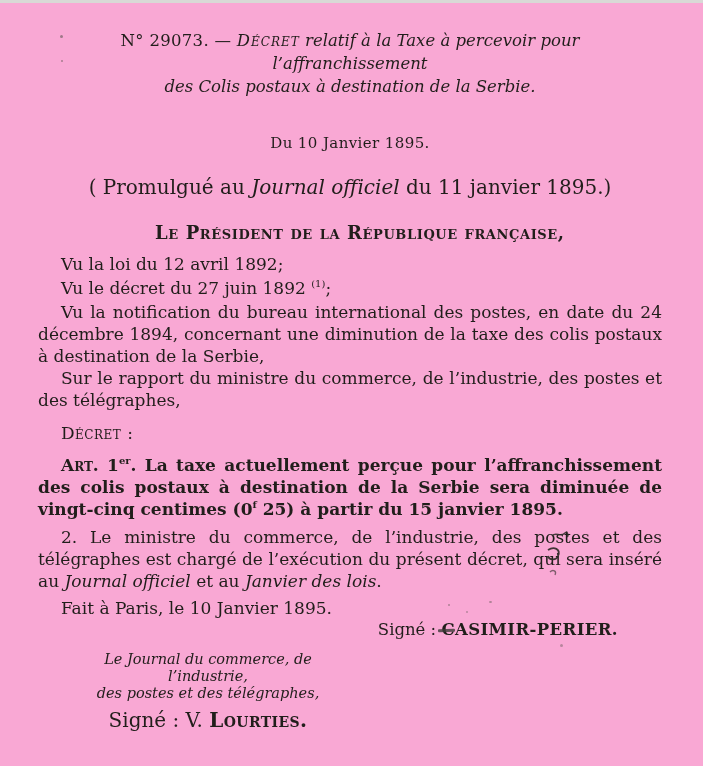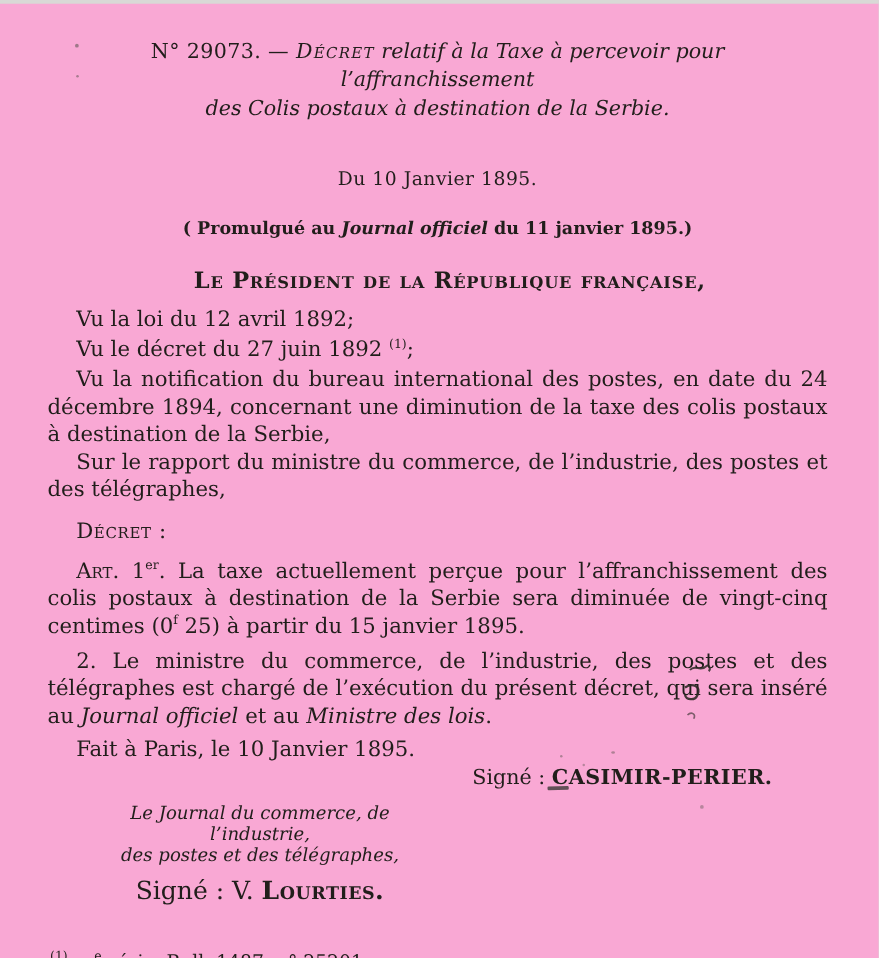--- a/index.html
+++ b/index.html
@@ -20,37 +20,37 @@
   .heading {
     margin:0; padding:0 34px;
     font-size:16.5px; line-height:23px;
     font-style:italic;
   }
   .heading .number { font-style:normal; letter-spacing:0.3px; }
   .heading .decree-word { font-variant:small-caps; letter-spacing:1px; }
 
   .date-line { margin:36px 0 0 0; font-size:15px; letter-spacing:0.4px; }
 
-  .promulgation { margin:23px 0 0 0; font-size:14px;font-weight:bold; }
+  .promulgation { margin:23px 0 0 0; font-size:20px; }
 
   .salutation {
     margin:22px 0 0 0; text-indent:1.1em;
     font-size:18px; line-height:24px;
     font-variant:small-caps; font-weight:bold; letter-spacing:0.6px;text-align:center;
   }
 
   .body-par {
     margin:0; font-size:17px; line-height:22px;
     text-indent:1.35em; text-align:justify;
   }
   .m2 { margin-top:2px; }
   .m5 { margin-top:5px; }
   .m6 { margin-top:6px; }
   .m8 { margin-top:8px; }
-  .m10 { margin-top:10px; }
+  .m10 { margin-top:10px;font-weight:bold; }
 
   .decrete { margin-top:11px; font-variant:small-caps; letter-spacing:0.5px; text-align:left; }
   .art-label { font-variant:small-caps; }
 
   sup { font-size:10px; line-height:0; }
 
   .sig-president {
     margin:1px 44px 0 0;
     text-align:right; font-size:16.5px;
   }
@@ -101,21 +101,21 @@
     <p class="body-par m2"><span>Vu le décret du 27 juin 1892 </span><sup>(1)</sup><span>;</span></p>
 
     <p class="body-par m2">Vu la notification du bureau international des postes, en date du 24 décembre 1894, concernant une diminution de la taxe des colis postaux à destination de la Serbie,</p>
 
     <p class="body-par">Sur le rapport du ministre du commerce, de l’industrie, des postes et des télégraphes,</p>
 
     <p class="body-par decrete">Décret :</p>
 
     <p class="body-par m10"><span class="art-label">Art. 1</span><sup>er</sup><span>.</span><span> La taxe actuellement perçue pour l’affranchissement des colis postaux à destination de la Serbie sera diminuée de vingt-cinq centimes (0</span><sup>f</sup><span> 25) à partir du 15 janvier 1895.</span></p>
 
-    <p class="body-par m6"><span>2. Le ministre du commerce, de l’industrie, des postes et des télégraphes est chargé de l’exécution du présent décret, qui sera inséré au </span><span class="it">Journal officiel</span><span> et au </span><span class="it">Ministre des lois</span><span>.</span></p>
+    <p class="body-par m6"><span>2. Le ministre du commerce, de l’industrie, des postes et des télégraphes est chargé de l’exécution du présent décret, qui sera inséré au </span><span class="it">Journal officiel</span><span> et au </span><span class="it">Janvier des lois</span><span>.</span></p>
 
     <p class="body-par m5">Fait à Paris, le 10 Janvier 1895.</p>
 
     <p class="sig-president"><span>Signé : </span><span class="name">CASIMIR-PERIER.</span></p>
 
     <div class="minister-block">
       <p class="minister-title"><span>Le Journal du commerce, de l’industrie,</span><br><span>des postes et des télégraphes,</span></p>
       <p class="minister-sign"><span>Signé : V. </span><span class="name">Lourties.</span></p>
     </div>
 

